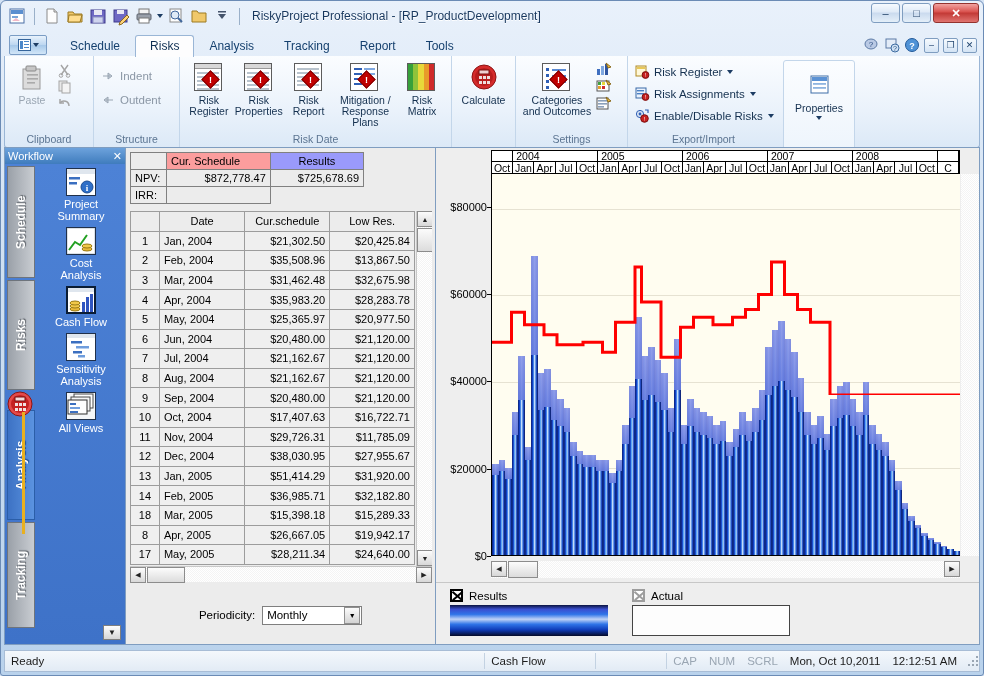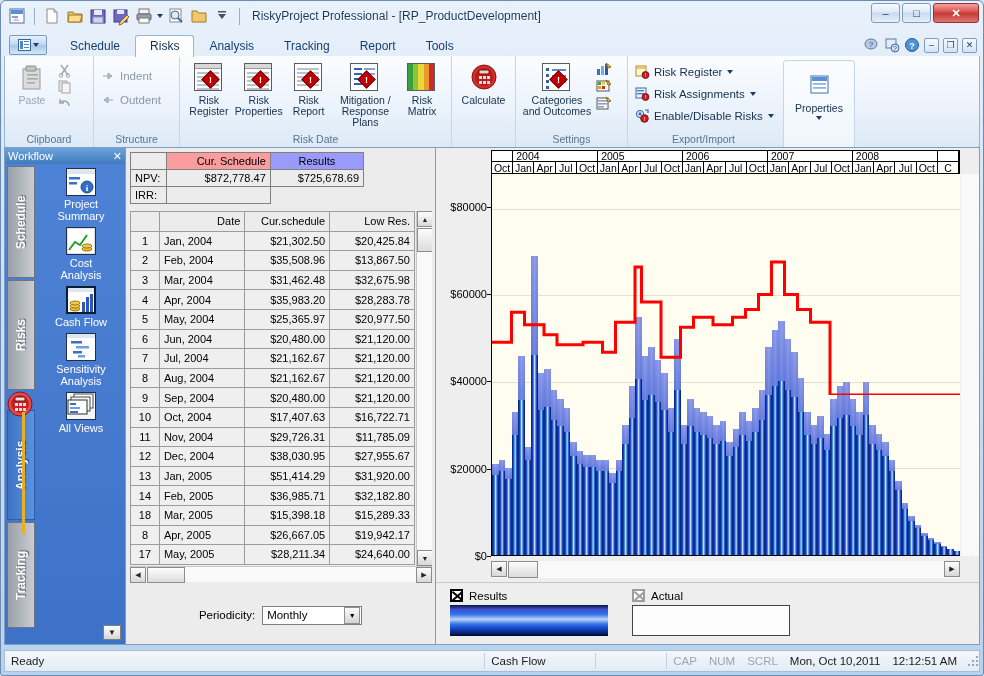--- a/index.html
+++ b/index.html
@@ -130,32 +130,32 @@
      display:flex;align-items:center;justify-content:center; }
 
   
   .tablepanel { width:310px; background:#ececec; border:1px solid #7f9dc0; border-left:none; position:relative; display:flex; flex-direction:column; }
   .npv-grid { margin:4px 0 0 4px; width:234px; border-collapse:collapse; }
   .npv-grid td, .npv-grid th {
     border:1px solid #808080; height:17px; font-size:11px; font-weight:normal; padding:0 4px;
     background:#ececec; color:#000;
   }
   .npv-grid .lbl { width:36px; text-align:left; }
-  .npv-grid .hd-cur { background:#fb9d9d; text-align:right; }
+  .npv-grid .hd-cur { background:#fb9d9d; text-align:left; }
   .npv-grid .hd-res { background:#9a9afb; text-align:center; }
   .npv-grid .num { text-align:right; }
   .npv-grid .blank { background:#ececec; border:none; }
 
   .dt-wrap { margin:7px 0 0 4px; width:302px; flex:1; display:flex; flex-direction:column; position:relative; }
   .dt-scrollbox { flex:1; position:relative; overflow:hidden; border-right:0; }
   table.dt { border-collapse:collapse; width:285px; }
   table.dt th, table.dt td {
     border:1px solid #9c9c9c; font-size:11px; font-weight:normal; height:19.6px; padding:0 4px; background:#efefef; color:#000;
   }
-  table.dt th { text-align:right; background:#ececec; }
+  table.dt th { text-align:center; background:#ececec; }
   table.dt td.idx { text-align:center; width:29px; }
   table.dt td.dt-date { text-align:left; width:86px; }
   table.dt td.money { text-align:right; width:85px; }
   .vscroll {
     position:absolute; right:0; top:0; bottom:0; width:16px;
     background: repeating-conic-gradient(#f4f4f4 0% 25%, #ffffff 0% 50%) 0 0/2px 2px;
     border-left:1px solid #c8c8c8;
   }
   .sb-btn { width:16px;height:16px;border:1px solid #8c8c8c; background:linear-gradient(180deg,#fcfcfc,#d8d8d8);
     display:flex;align-items:center;justify-content:center; font-size:7px; color:#222; }

